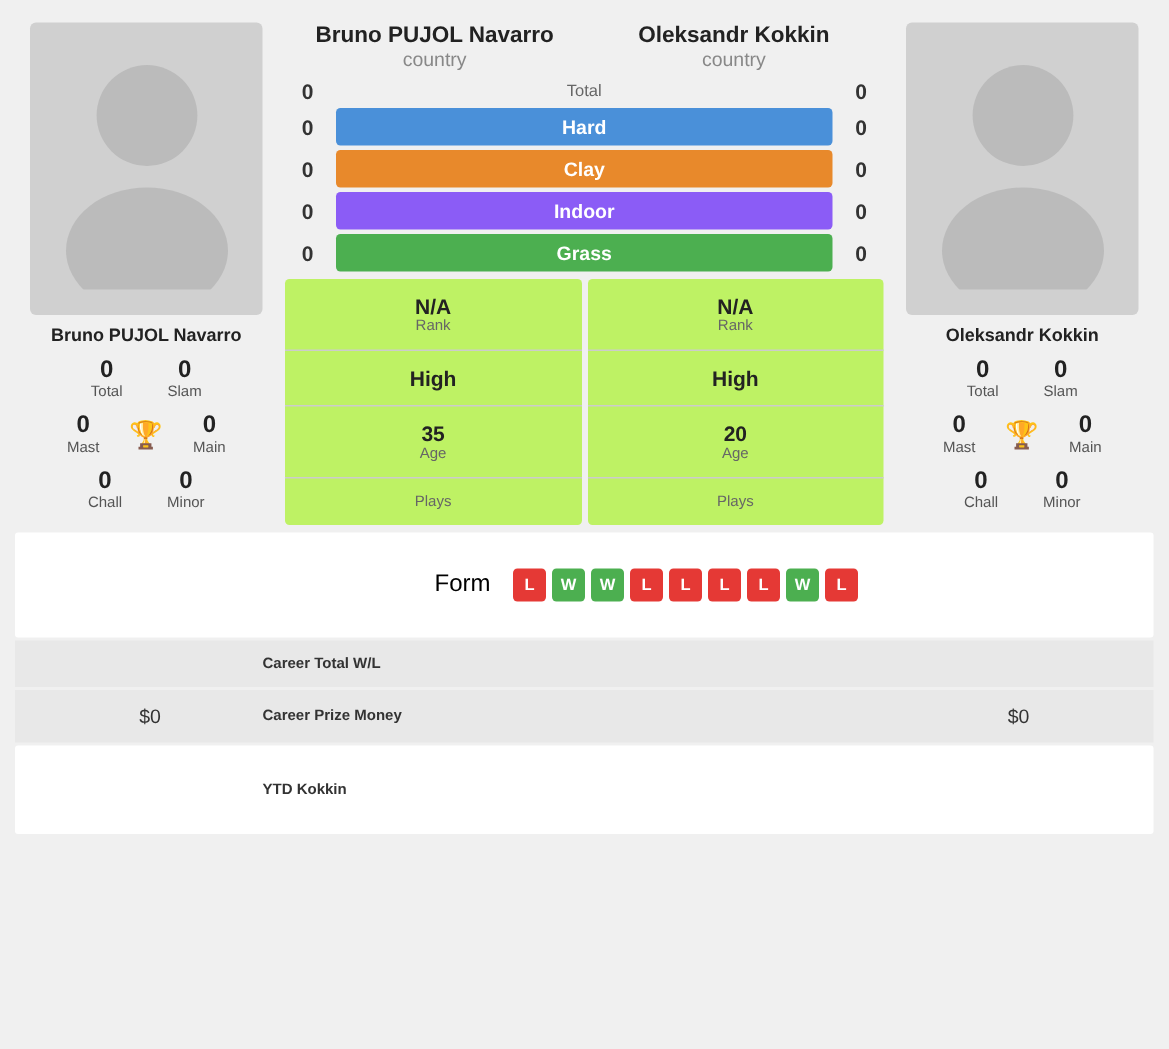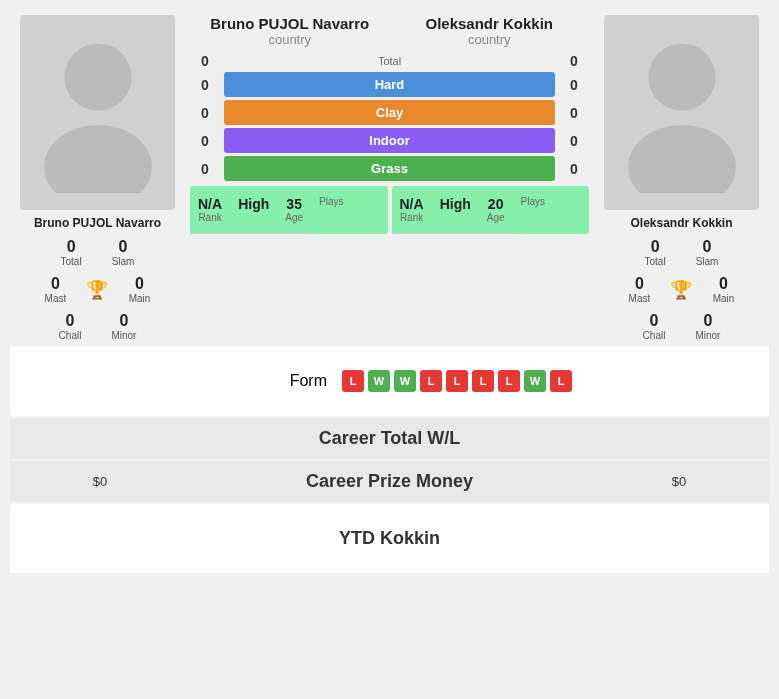--- a/index.html
+++ b/index.html
@@ -118,22 +118,21 @@
     .stat-row {
       display: flex;
       align-items: center;
       background: #e8e8e8;
       padding: 10px 15px;
       margin-bottom: 2px;
     }
 
     .stat-row-label {
       flex: 1;
-      text-align: center;
-      font-size: 18px;
+      font-size: 10px;
       font-weight: bold;
       color: #333;
     }
 
     .stat-row-left {
       width: 150px;
       text-align: center;
       font-size: 13px;
       color: #333;
     }
@@ -215,24 +214,24 @@
     }
 
     .middle-cards {
       display: flex;
       gap: 4px;
       margin-top: 5px;
     }
 
     .info-card {
       flex: 1;
-      background: #86efac;
+      background: #bef264;
       border-radius: 3px;
       display: flex;
-      flex-direction: row;
+      flex-direction: column;
     }
 
     .info-card-cell {
       padding: 10px 8px;
       border-bottom: 1px solid #ccc;
       display: flex;
       flex-direction: column;
       align-items: center;
     }
 

